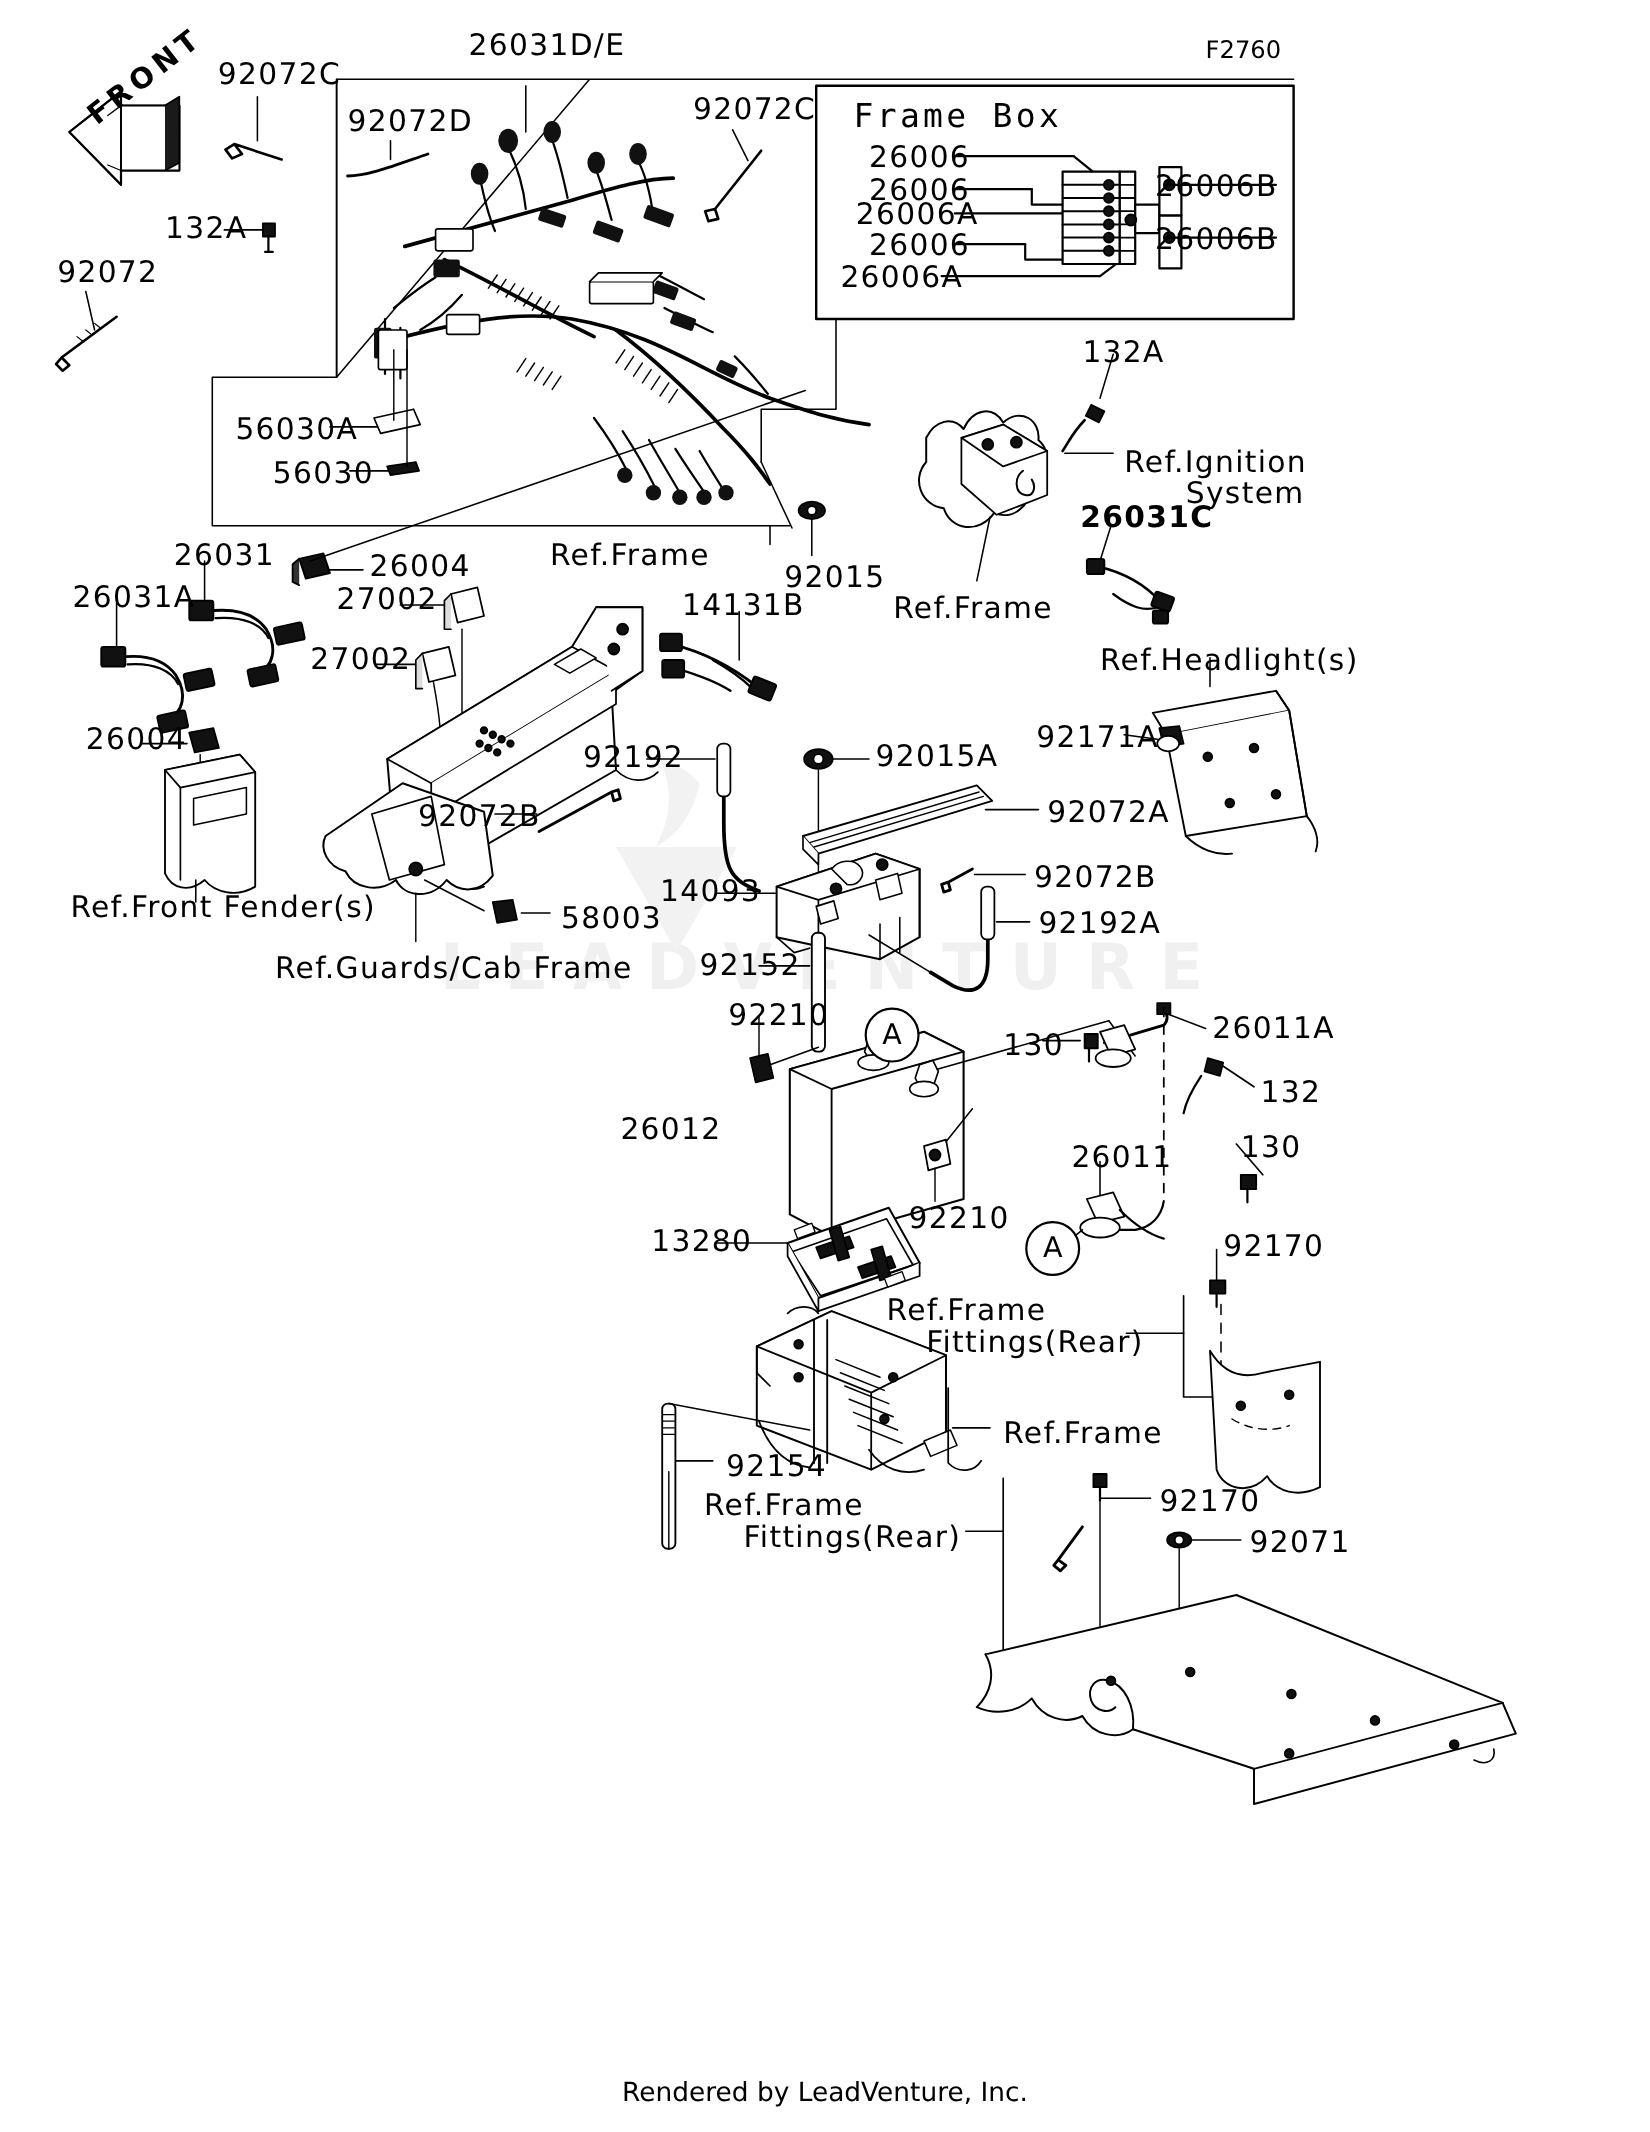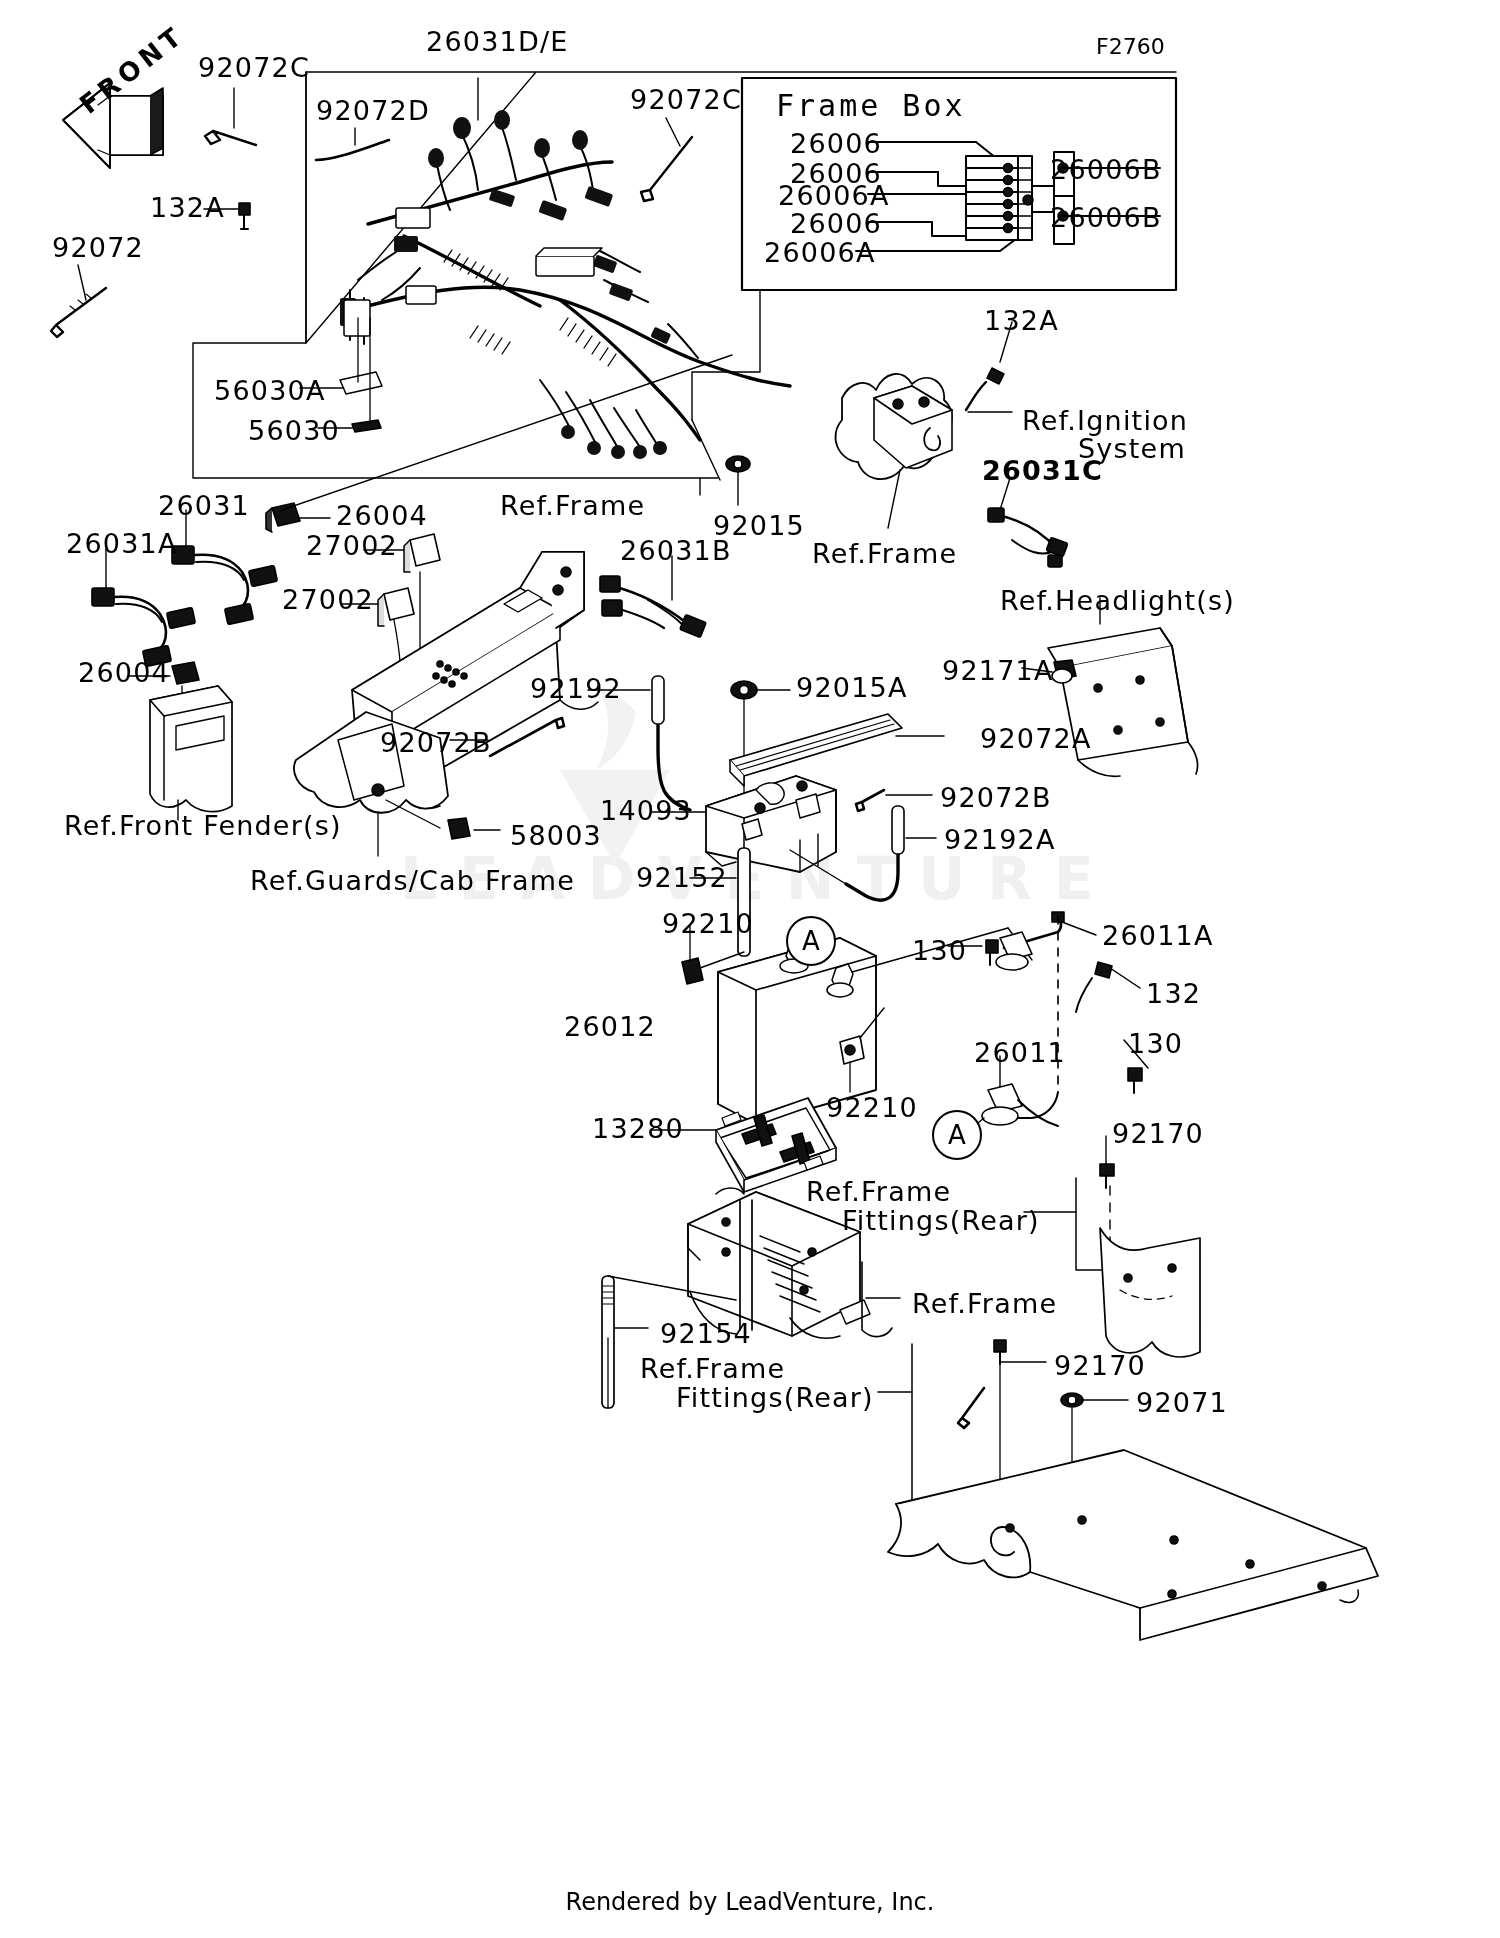--- a/index.html
+++ b/index.html
@@ -523,27 +523,27 @@
         <div class="lbl" style="left: 713px; top: 510px;">92015</div>
         <div class="lbl" style="left: 984px; top: 305px;">132A</div>
         <div class="lbl" style="left: 1022px; top: 405px;">Ref.Ignition</div>
         <div class="lbl" style="left: 1078px; top: 433px;">System</div>
         <div class="lbl" style="left: 982px; top: 455px; font-weight: bold;">26031C</div>
         <div class="lbl" style="left: 812px; top: 538px;">Ref.Frame</div>
         <div class="lbl" style="left: 1000px; top: 585px;">Ref.Headlight(s)</div>
         <div class="lbl" style="left: 66px; top: 528px;">26031A</div>
         <div class="lbl" style="left: 306px; top: 530px;">27002</div>
         <div class="lbl" style="left: 282px; top: 584px;">27002</div>
-        <div class="lbl" style="left: 620px; top: 535px;">26031B</div>
+        <div class="lbl" style="left: 620px; top: 535px;">14131B</div>
         <div class="lbl" style="left: 78px; top: 657px;">26004</div>
         <div class="lbl" style="left: 530px; top: 673px;">92192</div>
         <div class="lbl" style="left: 796px; top: 672px;">92015A</div>
         <div class="lbl" style="left: 942px; top: 655px;">92171A</div>
         <div class="lbl" style="left: 380px; top: 727px;">92072B</div>
-        <div class="lbl" style="left: 980px; top: 723px;">92072A</div>
+        <div class="lbl" style="left: 952px; top: 723px;">92072A</div>
         <div class="lbl" style="left: 600px; top: 795px;">14093</div>
         <div class="lbl" style="left: 940px; top: 782px;">92072B</div>
         <div class="lbl" style="left: 64px; top: 810px;">Ref.Front Fender(s)</div>
         <div class="lbl" style="left: 510px; top: 820px;">58003</div>
         <div class="lbl" style="left: 944px; top: 824px;">92192A</div>
         <div class="lbl" style="left: 250px; top: 865px;">Ref.Guards/Cab Frame</div>
         <div class="lbl" style="left: 636px; top: 862px;">92152</div>
         <div class="lbl" style="left: 662px; top: 908px;">92210</div>
         <div class="lbl" style="left: 912px; top: 935px;">130</div>
         <div class="lbl" style="left: 1102px; top: 920px;">26011A</div>

